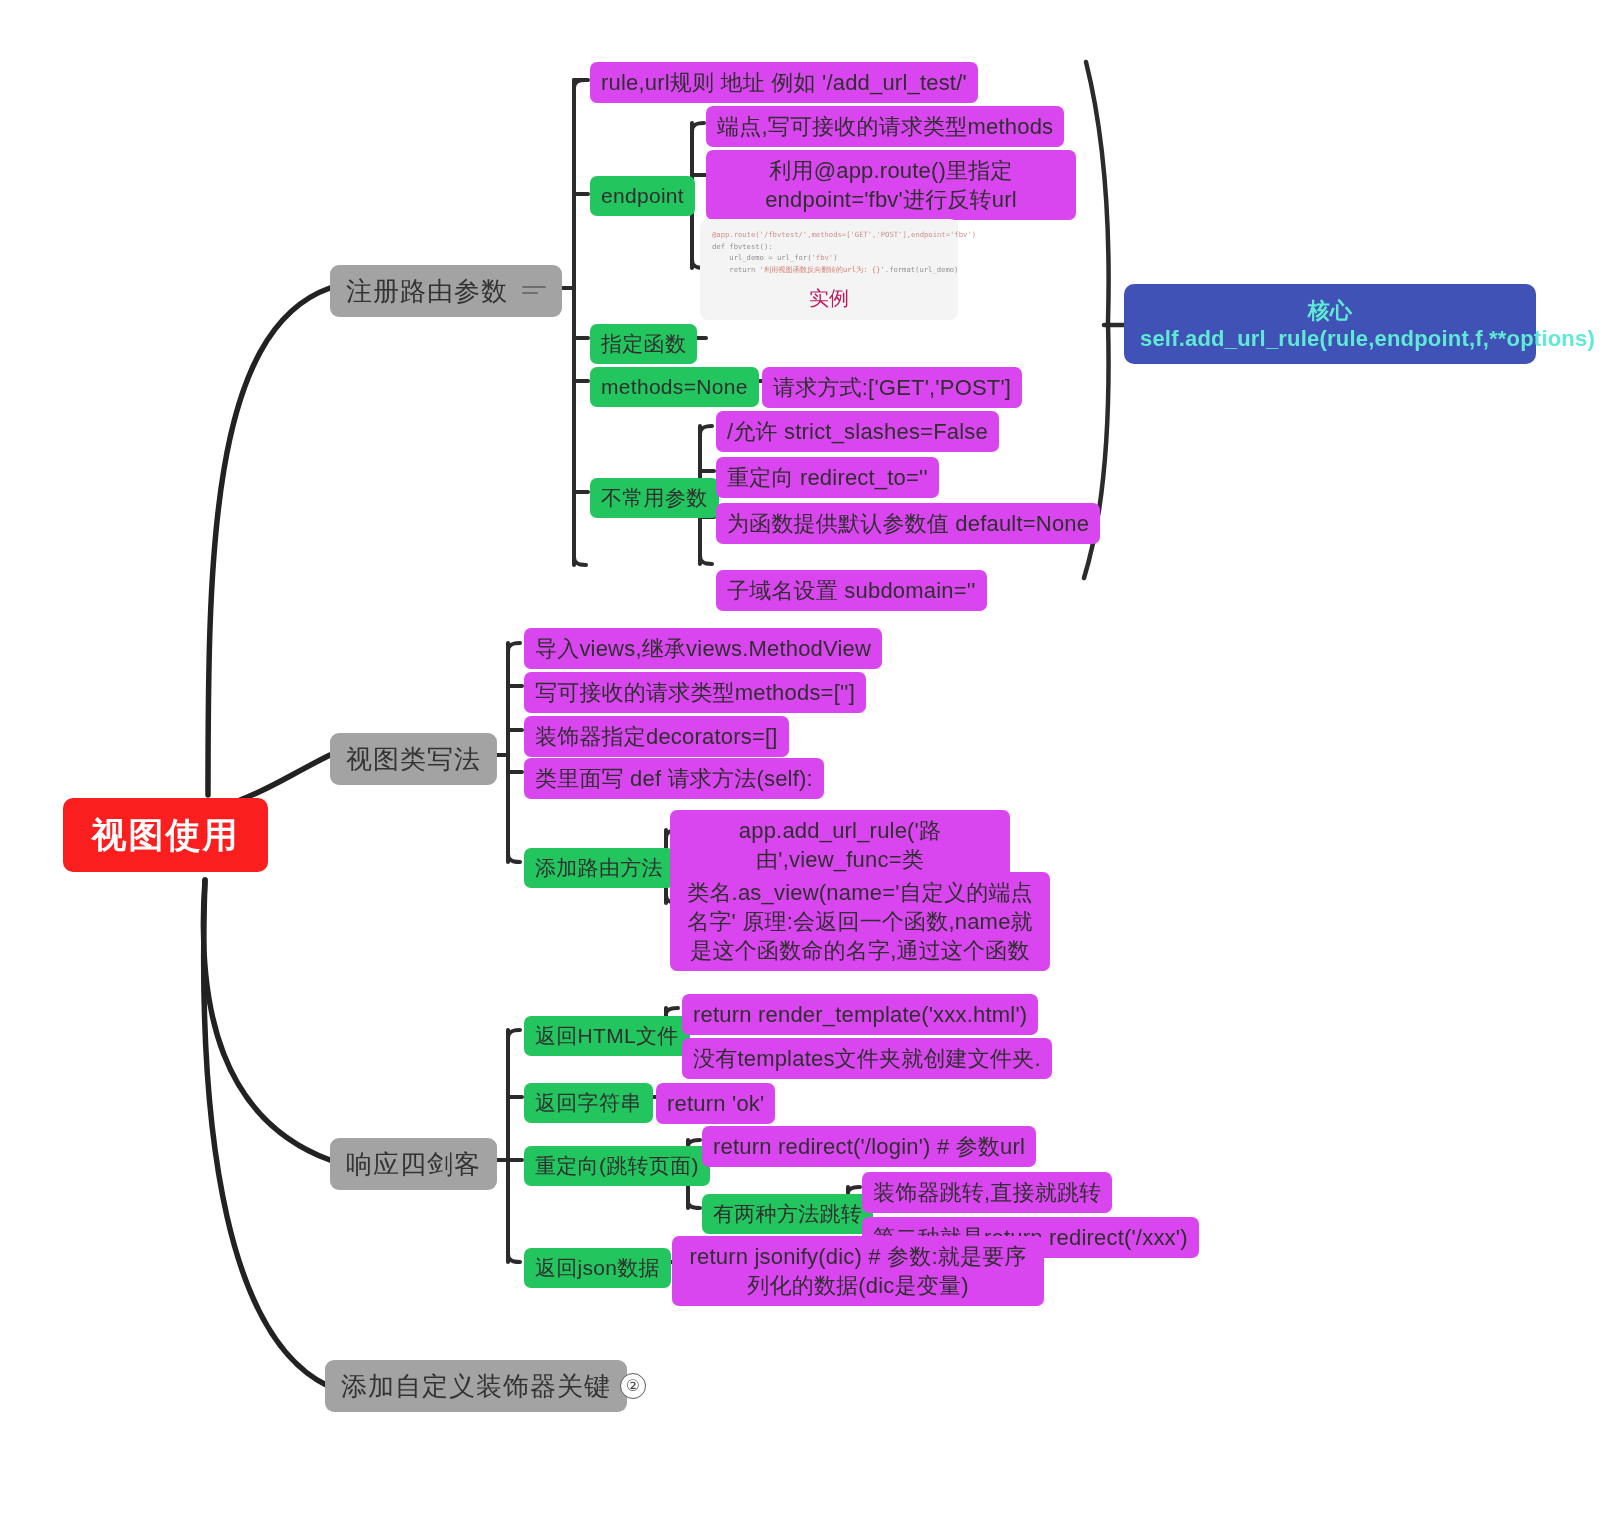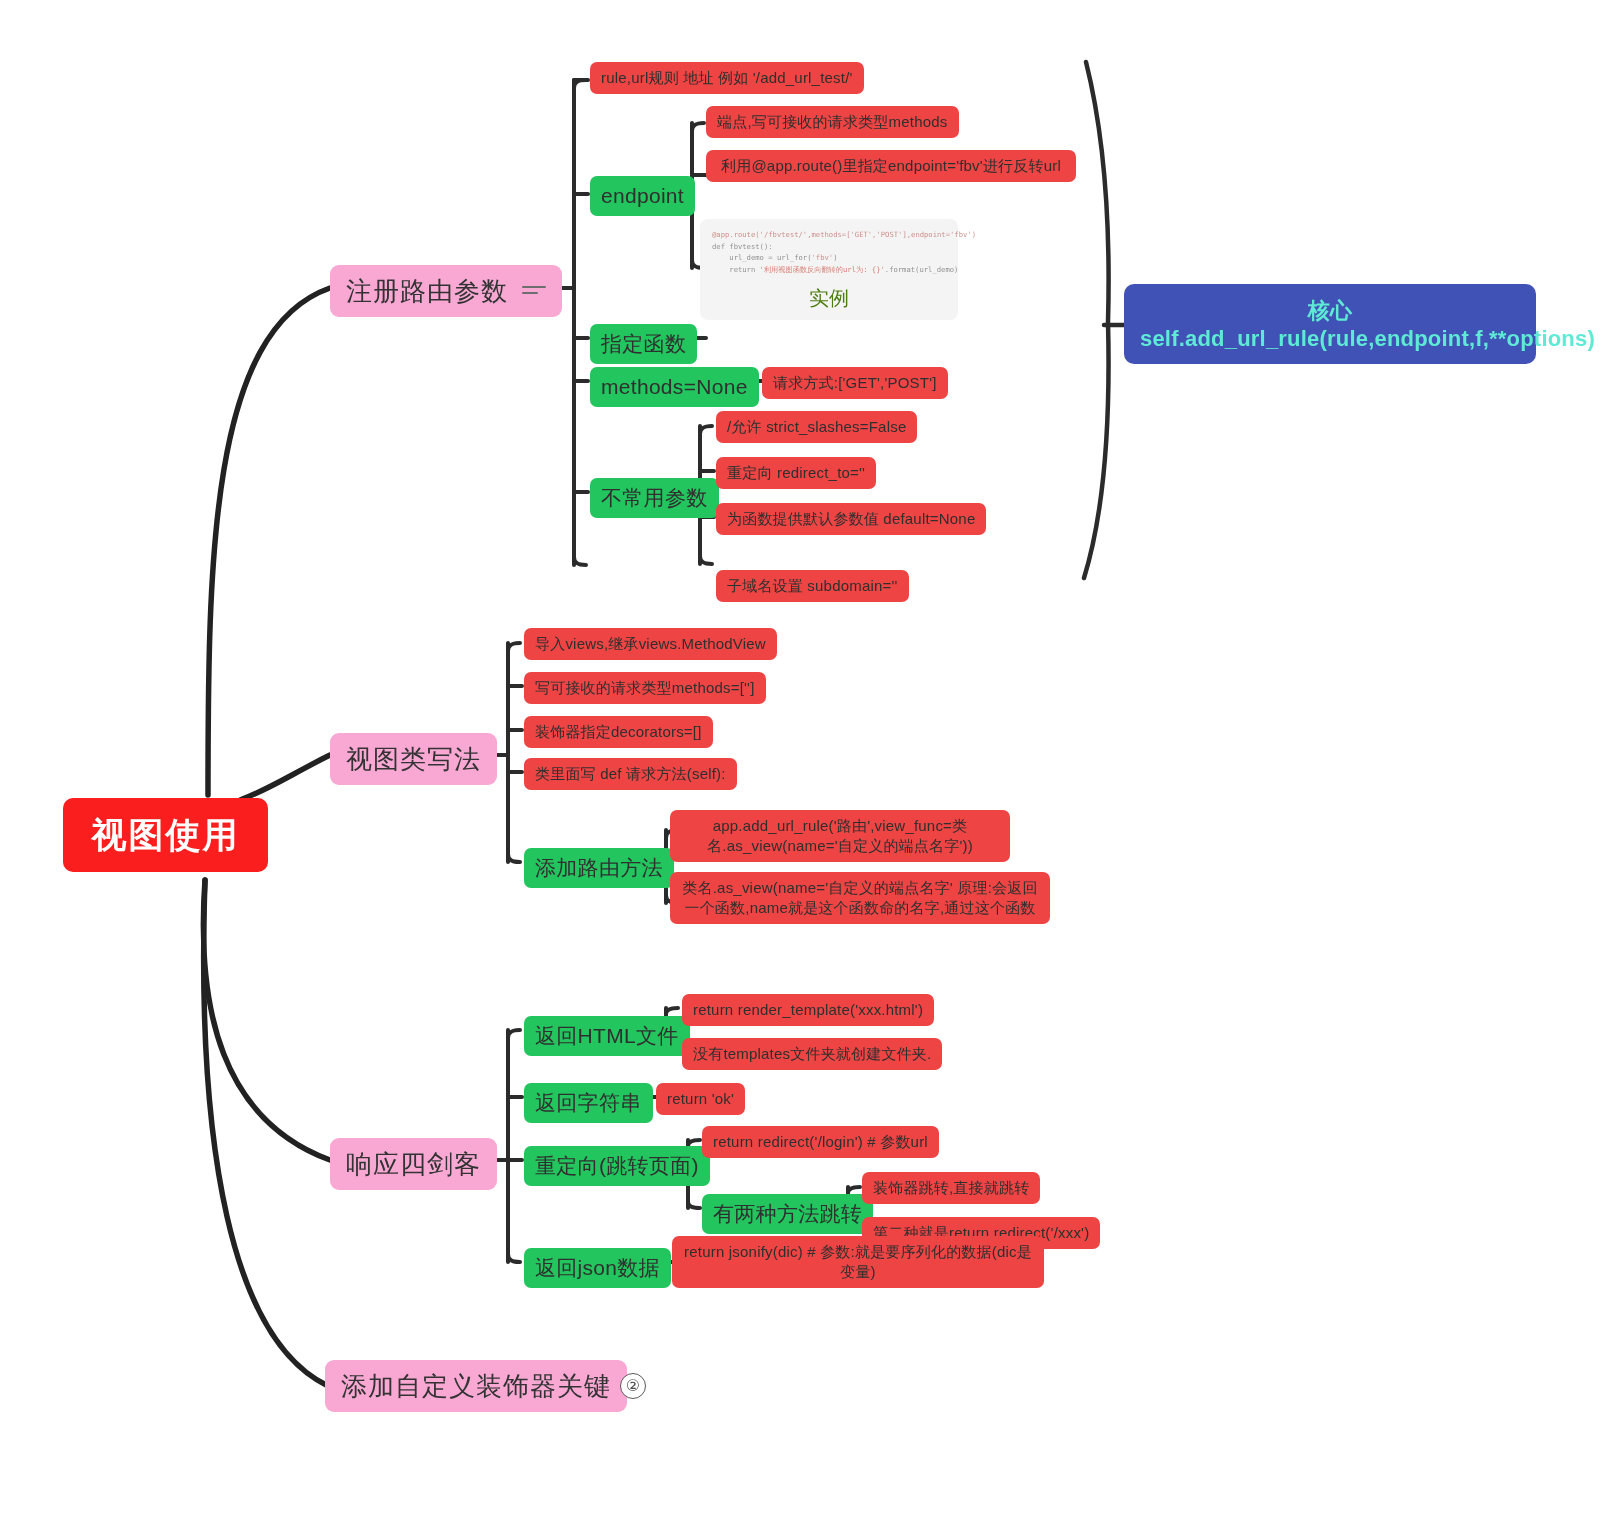--- a/index.html
+++ b/index.html
@@ -38,42 +38,42 @@
     color:#ffffff;
     font-weight:bold;
     font-size:35px;
     letter-spacing:2px;
     border-radius:10px;
     padding:14px 22px;
     text-align:center;
   }
   
   .lv1{
-    background:#f9a8d4;
+    background:#a3a3a3;
     font-size:26px;
     color:#333;
     border-radius:9px;
     padding:9px 16px;
     letter-spacing:1px;
     display:flex;
     align-items:center;
     gap:14px;
   }
   
   .lv2{
     font-size:21px;
     background:#22c55e;
     padding:6px 11px;
     border-radius:7px;
     letter-spacing:.3px;
   }
   
   .lv3{
-    font-size:15px;
-    background:#ef4444;
+    font-size:22px;
+    background:#d946ef;
     padding:6px 11px;
     border-radius:7px;
     letter-spacing:.2px;
   }
   .center{text-align:center;}
   
   .blue{
     background:#4052b5;
     color:#5eead4;
     font-size:22px;
@@ -126,21 +126,21 @@
     color:#8d8d8d;
     white-space:pre;
     opacity:.95;
   }
   .codecard pre .str{color:#c98b86;}
   .codecard pre .cn{color:#d4786c;}
   .codecard .cap{
     margin-top:9px;
     text-align:center;
     font-size:20px;
-    color:#4d7c0f;
+    color:#be185d;
     font-family:"Liberation Sans","DejaVu Sans",sans-serif;
   }
 </style>
 </head>
 <body>
 
 <div id="canvas">
 
   <svg class="links" viewBox="0 0 1618 1521">
     <g fill="none" stroke="#222222" stroke-width="5.5" stroke-linecap="round" stroke-linejoin="round">

